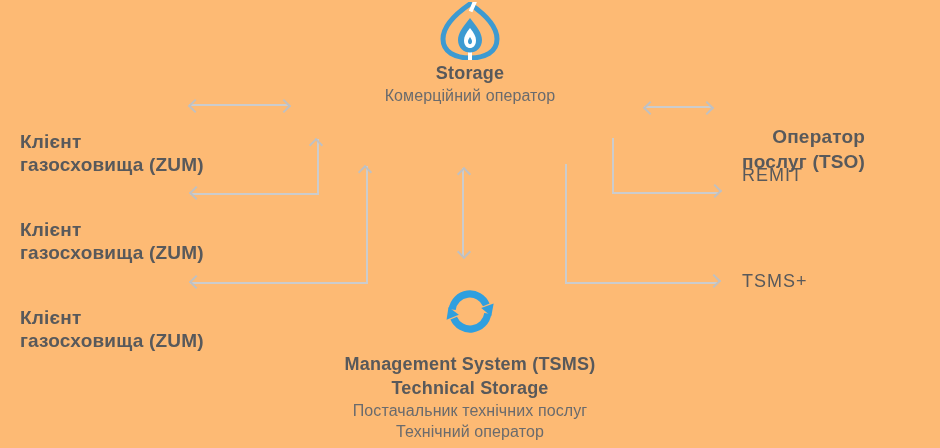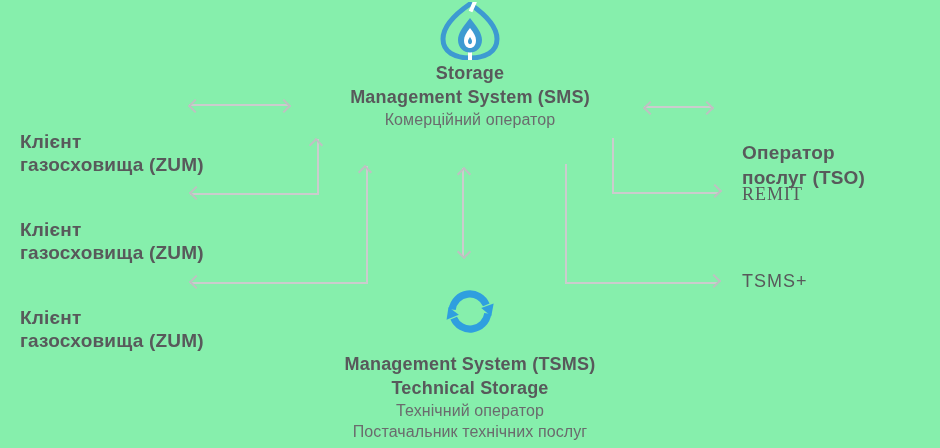--- a/index.html
+++ b/index.html
@@ -1,17 +1,17 @@
 <!DOCTYPE html>
 <html><head>
 <meta charset="utf-8">
 <style>
   html,body { margin:0; padding:0; background:#ffffff; }
   .canvas {
-    position:relative; width:940px; height:448px; background:#86efac;
+    position:relative; width:940px; height:448px; background:#fdba74;
     font-family:"Liberation Sans", sans-serif; overflow:hidden;
   }
   .node-label {
     position:absolute; color:#58595B; font-weight:700;
     font-size:19px; line-height:23px; letter-spacing:0.2px;margin-top:40px;
   }
   .center-block {
     position:absolute; left:295px; width:350px; text-align:center;
     color:#58595B; font-weight:700; font-size:18px; line-height:24px;
     letter-spacing:0.2px;
@@ -48,58 +48,57 @@
       <rect x="35" y="-1" width="4" height="11" fill="#ffffff" transform="rotate(24 37 4)"></rect>
       <rect x="32" y="49" width="4" height="9" fill="#ffffff"></rect>
       <path d="M34 16 C 27 25, 22 31, 22 38 C 22 46, 28 50.5, 34 50.5 C 40 50.5, 46 46, 46 38 C 46 31, 41 25, 34 16 Z" fill="#3D9AD1"></path>
       <path d="M34 26 C 30 31, 28 34.5, 28 38.5 C 28 43.5, 31 46, 34 46 C 37 46, 40 43.5, 40 38.5 C 40 34.5, 38 31, 34 26 Z" fill="#ffffff"></path>
       <path d="M34 35 C 32.6 37, 32 38.3, 32 39.6 C 32 41.4, 33 42.3, 34 42.3 C 35 42.3, 36 41.4, 36 39.6 C 36 38.3, 35.4 37, 34 35 Z" fill="#3D9AD1"></path>
     </svg>
   </div>
 
   <div class="center-block" style="top:61px;">
     <div>Storage</div>
-    <div>Management System (SMS)</div>
     <div class="center-sub">Комерційний оператор</div>
   </div>
 
   <div class="icon-box" style="left:440px; top:283px; width:60px; height:57px;">
     <svg width="60" height="57" viewBox="0 0 56 56">
       <path d="M10.5 26 A17.5 17.5 0 0 1 44 21.5" fill="none" stroke="#2F9FDF" stroke-width="7"></path>
       <path d="M-6.5 -4 L6.5 -4 L0 7 Z" fill="#2F9FDF" transform="translate(46.5 26) rotate(-20)"></path>
       <path d="M45.5 30 A17.5 17.5 0 0 1 12 34.5" fill="none" stroke="#2F9FDF" stroke-width="7"></path>
       <path d="M-6.5 4 L6.5 4 L0 -7 Z" fill="#2F9FDF" transform="translate(9.5 30) rotate(-22)"></path>
     </svg>
   </div>
 
   <div class="center-block" style="top:352px;">
     <div>Management System (TSMS)</div>
     <div>Technical Storage</div>
+    <div class="center-sub">Постачальник технічних послуг</div>
     <div class="center-sub">Технічний оператор</div>
-    <div class="center-sub">Постачальник технічних послуг</div>
   </div>
 
   <div class="node-label" style="left:20px; top:90px;">
     <div>Клієнт</div>
     <div>газосховища (ZUM)</div>
   </div>
   <div class="node-label" style="left:20px; top:178px;">
     <div>Клієнт</div>
     <div>газосховища (ZUM)</div>
   </div>
   <div class="node-label" style="left:20px; top:266px;">
     <div>Клієнт</div>
     <div>газосховища (ZUM)</div>
   </div>
 
-  <div class="node-label" style="left:742px; top:100px; line-height:25px;">
+  <div class="node-label" style="left:742px; top:84px; line-height:25px;text-align:right;">
     <div>Оператор</div>
     <div>послуг (TSO)</div>
   </div>
-  <div class="side-plain" style="left:742px; top:184px;font-family:Liberation Serif, serif;">REMIT</div>
+  <div class="side-plain" style="left:742px; top:165px;">REMIT</div>
   <div class="side-plain" style="left:742px; top:271px;">TSMS+</div>
 
   <div class="line" style="left:189px; top:104px; width:100px; height:2px;"></div>
   <div class="ah ah-left" style="left:190px; top:101px;"></div>
   <div class="ah ah-right" style="left:279px; top:101px;"></div>
 
   <div class="elbow" style="left:190px; top:139px; width:127px; height:54px; border-right-width:2px; border-bottom-width:2px;"></div>
   <div class="ah ah-left" style="left:191px; top:188px;"></div>
   <div class="ah ah-up" style="left:311px; top:140px;"></div>
 

